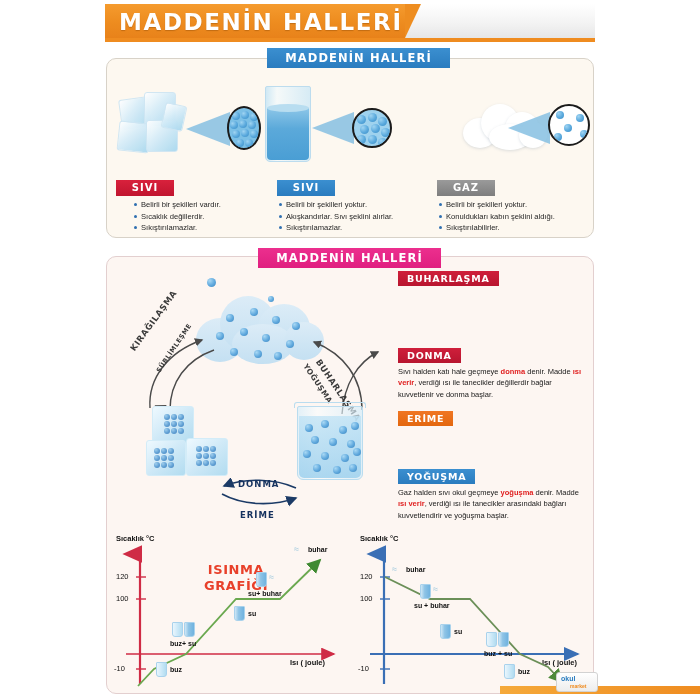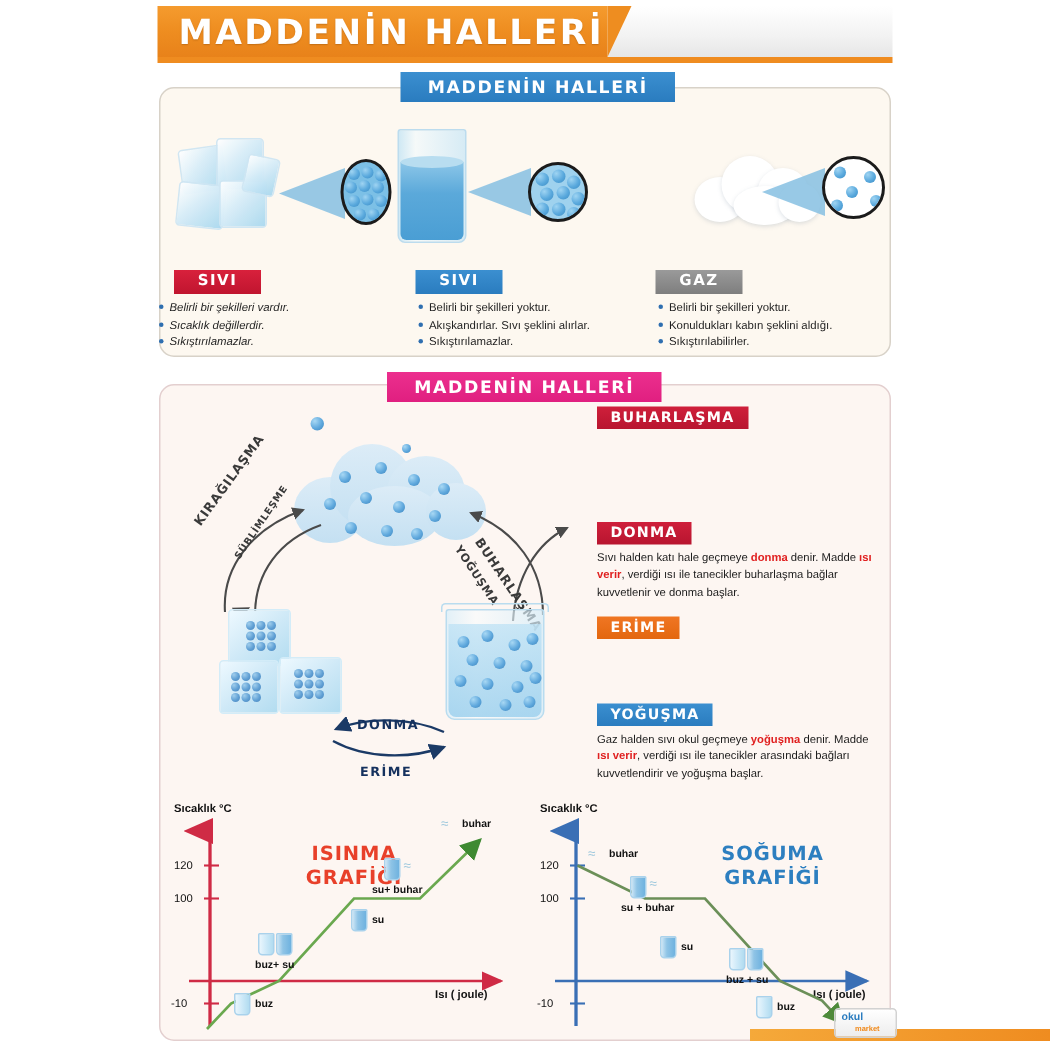--- a/index.html
+++ b/index.html
@@ -128,21 +128,21 @@
             background:linear-gradient(180deg,#3b8fd0 0%,#2a7cbf 100%); }
   .sl-gaz{  left:437px; top:180px; width:58px;
             background:linear-gradient(180deg,#9a9a9a 0%,#7e7e7e 100%); }
 
   .bullets{ position:absolute; font-size:7.6px; color:#1f1f1f; line-height:11.5px;}
   .bullets li{ list-style:none; position:relative; padding-left:7px; white-space:nowrap;}
   .bullets li:before{
     content:""; position:absolute; left:0; top:4px;
     width:3px;height:3px;border-radius:50%;background:#2f6fb0;
   }
-  .b-kati{ left:106px; top:199px;font-style:italic; }
+  .b-kati{ left:134px; top:199px; }
   .b-sivi{ left:279px; top:199px; }
   .b-gaz{  left:439px; top:199px; }
 
   
   .panel2{
     position:absolute; left:106px; top:256px; width:488px; height:438px;
     background:#fdf6f2;
     border:1px solid #e3cfcf;
     border-radius:10px;
   }
@@ -462,21 +462,21 @@
   </svg>
   <div class="dearrow-lab" style="left:238px;top:479px;">DONMA</div>
   <div class="dearrow-lab" style="left:240px;top:510px;">ERİME</div>
 
   <div class="termbox" style="left:398px;top:268px;">
     <div class="termtag tag-buh">BUHARLAŞMA</div>
   </div>
 
   <div class="termbox" style="left:398px;top:345px;">
     <div class="termtag tag-don">DONMA</div>
-    <div class="termtext"><span>Sıvı halden katı hale geçmeye </span><span class="hl-red">donma</span><span> denir. Madde </span><span class="hl-red">ısı verir</span><span>, verdiği ısı ile tanecikler buharlaşma bağlar kuvvetlenir ve donma başlar.</span></div>
+    <div class="termtext"><span>Sıvı halden katı hale geçmeye </span><span class="hl-red">donma</span><span> denir. Madde </span><span class="hl-red">ısı verir</span><span>, verdiği ısı ile tanecikler değillerdir bağlar kuvvetlenir ve donma başlar.</span></div>
   </div>
 
   <div class="termbox" style="left:398px;top:408px;">
     <div class="termtag tag-eri">ERİME</div>
   </div>
 
   <div class="termbox" style="left:398px;top:466px;">
     <div class="termtag tag-yog">YOĞUŞMA</div>
     <div class="termtext"><span>Gaz halden sıvı okul  geçmeye </span><span class="hl-red">yoğuşma</span><span> denir. Madde </span><span class="hl-red">ısı verir</span><span>, verdiği  ısı ile tanecikler arasındaki bağları kuvvetlendirir ve yoğuşma başlar.</span></div>
   </div>
@@ -526,21 +526,20 @@
     <div class="minicup" style="left:148px;top:38px;"></div>
     <div class="ministeam" style="left:161px;top:38px;">≈</div>
     <div class="glabel" style="left:140px;top:56px;">su+ buhar</div>
 
     <div class="ministeam" style="left:186px;top:10px;">≈</div>
     <div class="glabel" style="left:200px;top:12px;">buhar</div>
   </div>
 
   <div class="graph" style="left:352px;top:534px;width:240px;height:158px;">
     <div class="gaxis-name" style="left:8px;top:0px;">Sıcaklık °C</div>
-    <div class="gtitle" style="left:108px;top:28px;width:110px;color:#2d7fc0;">SOĞUMA GRAFİĞİ</div>
     <div class="gaxis-name" style="left:190px;top:124px;">Isı ( joule)</div>
     <div class="tick" style="left:8px;top:38px;">120</div>
     <div class="tick" style="left:8px;top:60px;">100</div>
     <div class="tick" style="left:6px;top:130px;">-10</div>
 
     <svg style="position:absolute;left:0;top:0;" width="240" height="158">
       <defs>
         <marker id="bxU" markerWidth="9" markerHeight="9" refX="4" refY="8" orient="auto">
           <path d="M4,0 L8,9 L0,9 z" fill="#3a6fb5"></path>
         </marker>

